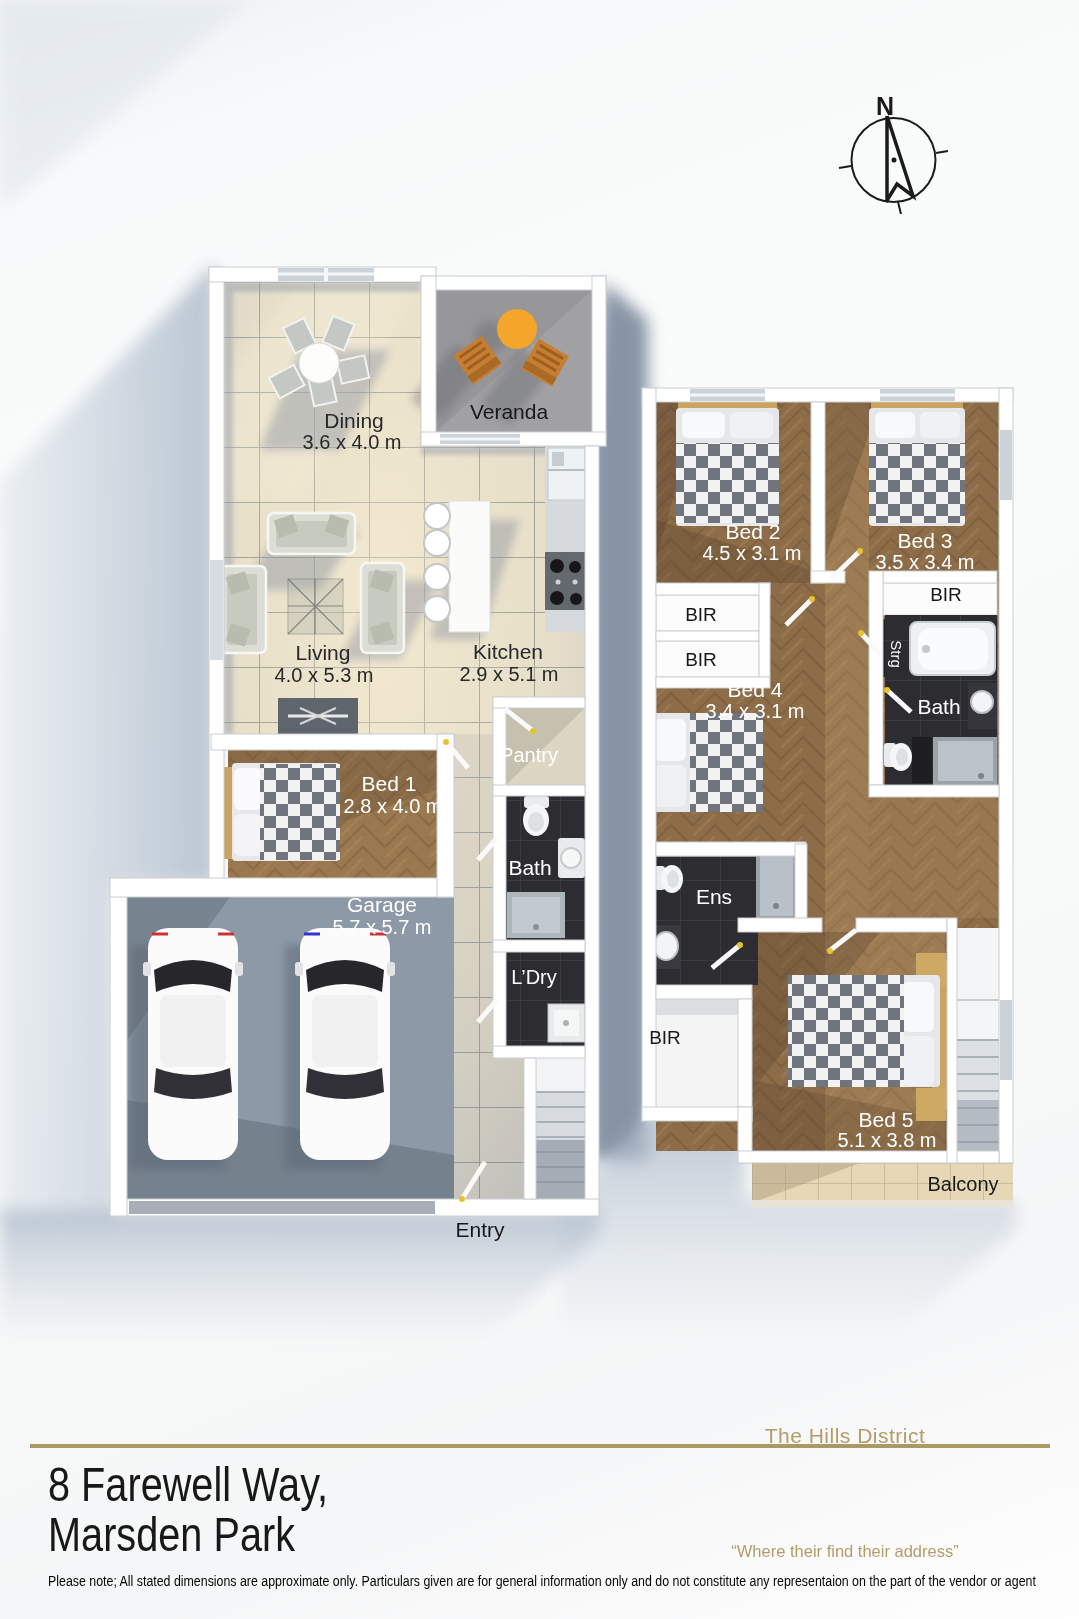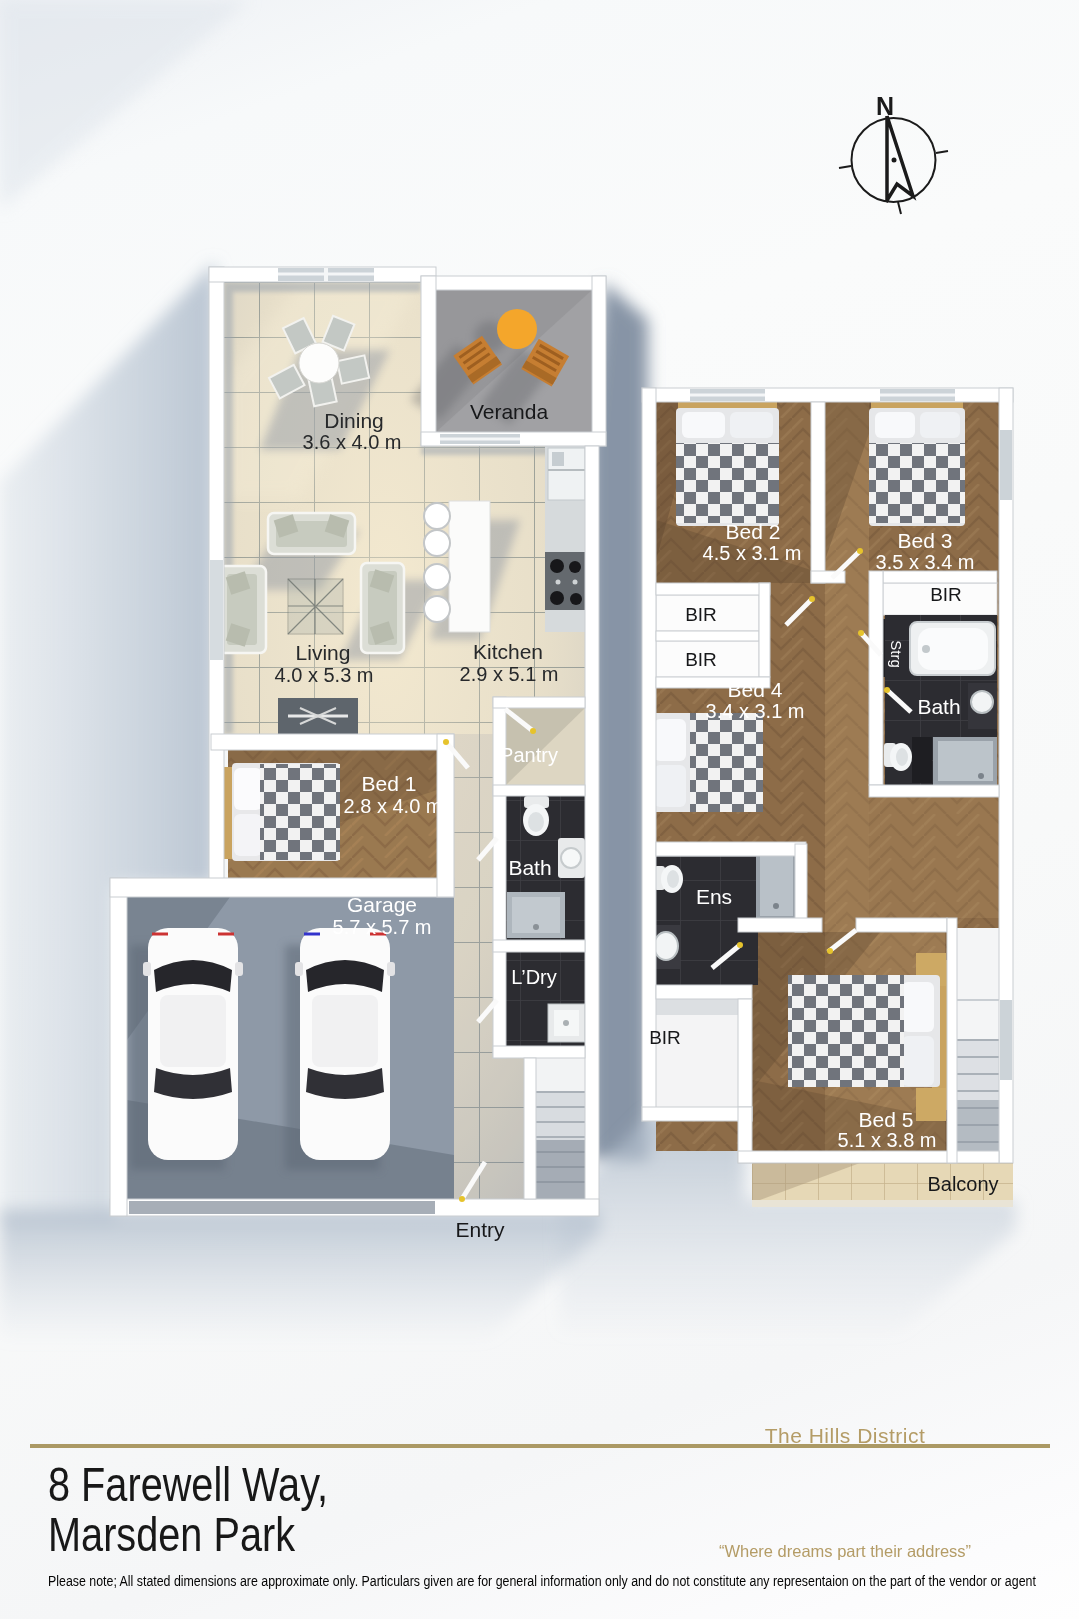--- a/index.html
+++ b/index.html
@@ -622,17 +622,17 @@
 
 </svg>
 
 <div style="position:absolute;left:30px;top:1444px;width:1020px;height:4px;background:#ab9964;"></div>
 
 <div style="position:absolute;left:48px;top:1459px;font-size:49px;line-height:50px;color:#181818;transform:scaleX(0.81);transform-origin:0 0;white-space:nowrap;">8 Farewell Way,<br>Marsden Park</div>
 
 
 <div style="position:absolute;left:700px;top:1424px;width:290px;text-align:center;font-size:21px;font-weight:normal;color:#b49c66;letter-spacing:0.5px;">The Hills District</div>
 
-<div style="position:absolute;left:700px;top:1542px;width:290px;text-align:center;font-size:16.5px;color:#b49c66;">“Where dreams part their address”</div>
+<div style="position:absolute;left:700px;top:1542px;width:290px;text-align:center;font-size:16.5px;color:#b49c66;">“Where their find their address”</div>
 
 <div style="position:absolute;left:48px;top:1572px;font-size:15.2px;color:#050505;white-space:nowrap;transform:scaleX(0.815);transform-origin:0 0;">Please note; All stated dimensions are approximate only. Particulars given are for general information only and do not constitute any representaion on the part of the vendor or agent</div>
 
 </div>
 
 </body></html>

